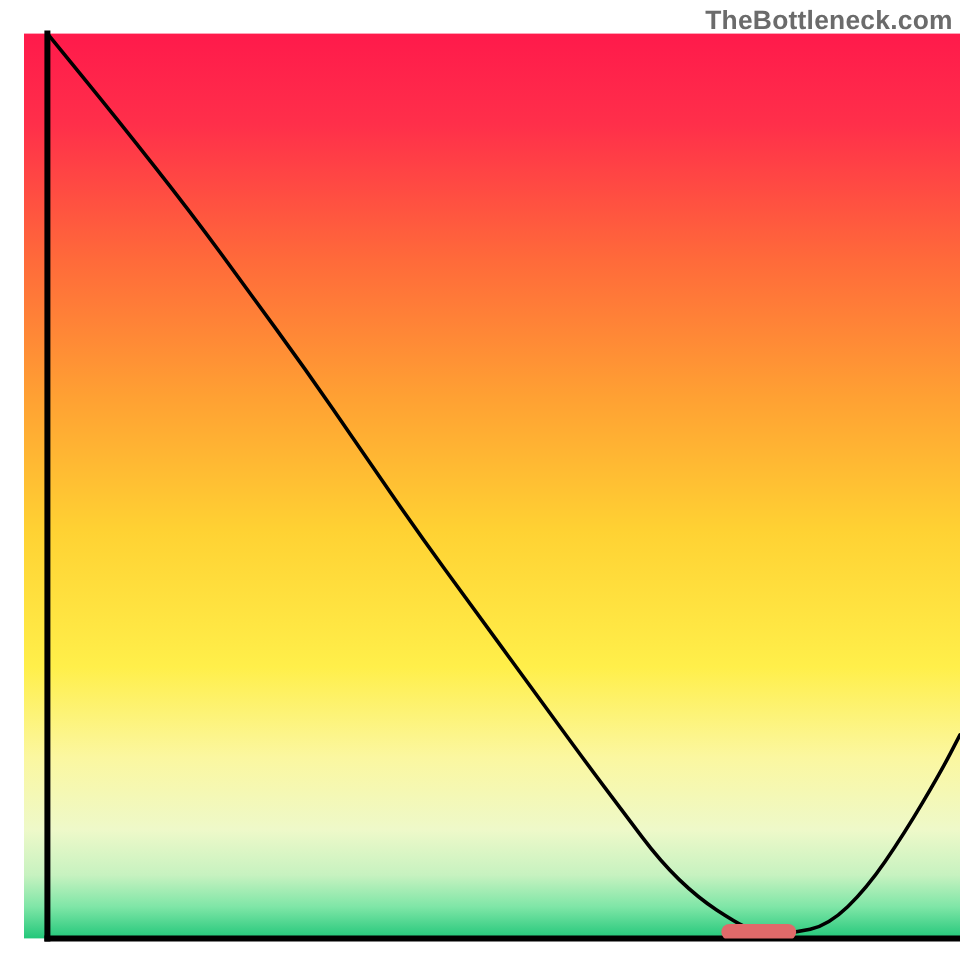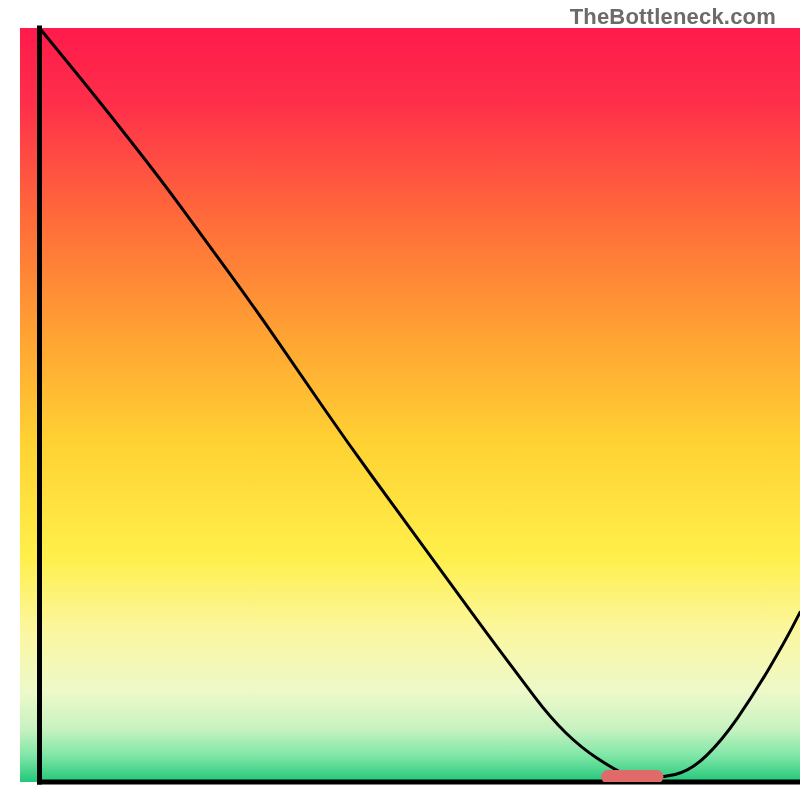--- a/index.html
+++ b/index.html
@@ -12,21 +12,21 @@
     font-family: Arial, Helvetica, sans-serif;
   }
   .wrap {
     position: relative;
     width: 800px;
     height: 800px;
   }
   .watermark {
     position: absolute;
     top: 4px;
-    right: 24px;
+    right: 6px;
     font-size: 22px;
     font-weight: 600;
     color: #6b6b6b;
     letter-spacing: 0.2px;
   }
   .plot {
     position: absolute;
     inset: 0;
   }
 </style>

